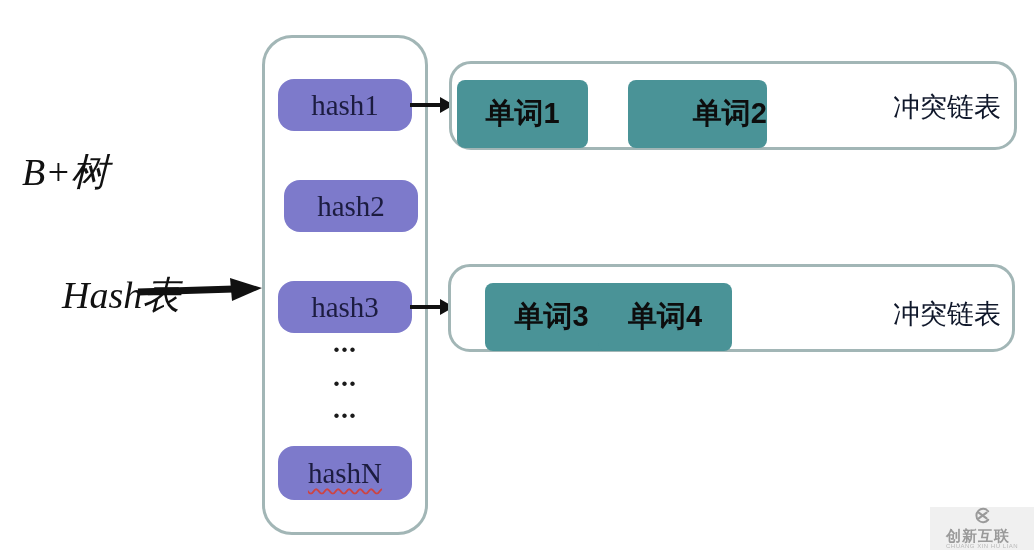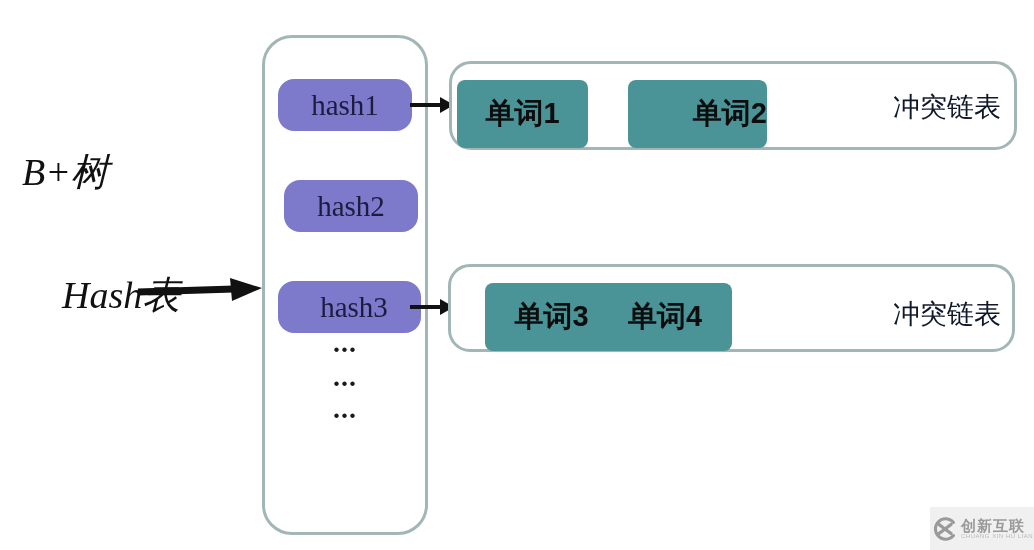--- a/index.html
+++ b/index.html
@@ -39,21 +39,21 @@
     width: 134px; height: 52px;
     background: #7d7acb;
     border-radius: 16px;
     display: flex; align-items: center; justify-content: center;
     font-family: "Liberation Serif", "DejaVu Serif", serif;
     font-size: 29px;
     color: #1c1c40;
   }
   #bucket-hash1 { left: 278px; top: 79px; }
   #bucket-hash2 { left: 284px; top: 180px; }
-  #bucket-hash3 { left: 278px; top: 281px; padding-left: 9px; }
+  #bucket-hash3 { left: 278px; top: 281px; }
   #bucket-hashn { left: 278px; top: 446px; height: 54px; }
   #bucket-hashn .squiggle {
     text-decoration: underline;
     text-decoration-style: wavy;
     text-decoration-color: #cc4444;
     text-decoration-thickness: 2px;
     text-underline-offset: 5px;
   }
 
   .dots {
@@ -109,20 +109,21 @@
   
   svg.arrow { display: block; }
 
   
   #watermark {
     left: 930px; top: 507px;
     width: 104px; height: 43px;
     background: #f0f0f0;
     display: flex; align-items: center; justify-content: center;
     gap: 4px;
+    flex-direction: column;
   }
   #watermark .wm-text-col { display: flex; flex-direction: column; align-items: flex-start; }
   #watermark .wm-brand {
     font-size: 15px; font-weight: 700; color: #9a9a9a; line-height: 15px; letter-spacing: 1px;
   }
   #watermark .wm-sub {
     font-size: 6px; color: #b8b8b8; line-height: 7px; letter-spacing: 0.5px;
   }
 </style>
 </head>
@@ -147,20 +148,23 @@
     <span>hash2</span>
   </div>
   <div class="abs bucket" id="bucket-hash3">
     <span>hash3</span>
   </div>
 
   <div class="abs dots" id="dots-1">...</div>
   <div class="abs dots" id="dots-2">...</div>
   <div class="abs dots" id="dots-3">...</div>
 
+  <div class="abs bucket" id="bucket-hashn">
+    <span class="squiggle">hashN</span>
+  </div>
 
   <svg class="abs arrow" id="arrow-hash1" style="left:410px; top:94px;" width="44" height="22" viewBox="0 0 44 22">
     <line x1="0" y1="11" x2="32" y2="11" stroke="#111111" stroke-width="4"></line>
     <polygon points="30,3 44,11 30,19" fill="#111111"></polygon>
   </svg>
 
   <svg class="abs arrow" id="arrow-hash3" style="left:410px; top:296px;" width="44" height="22" viewBox="0 0 44 22">
     <line x1="0" y1="11" x2="32" y2="11" stroke="#111111" stroke-width="4"></line>
     <polygon points="30,3 44,11 30,19" fill="#111111"></polygon>
   </svg>

